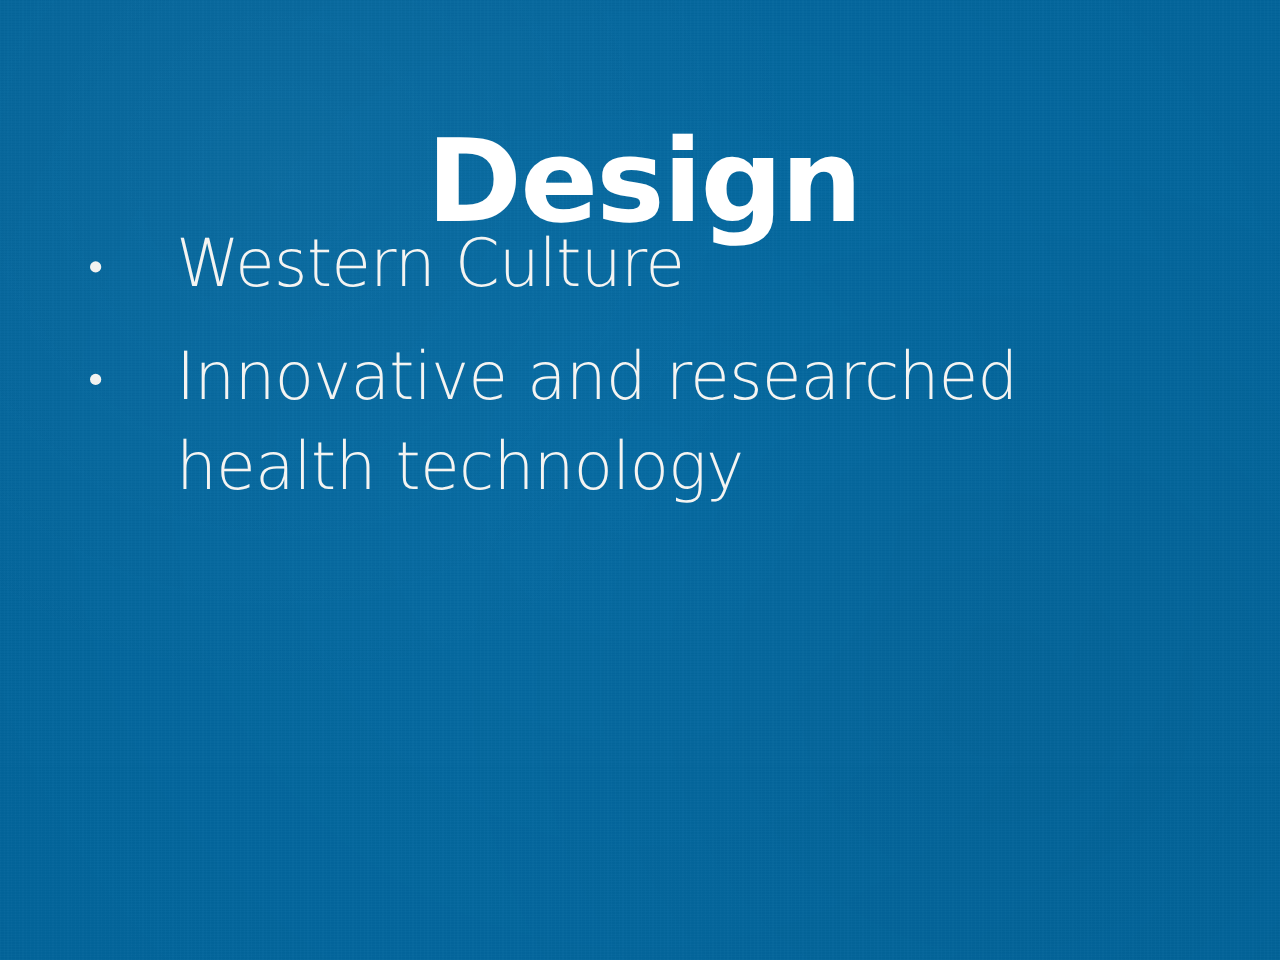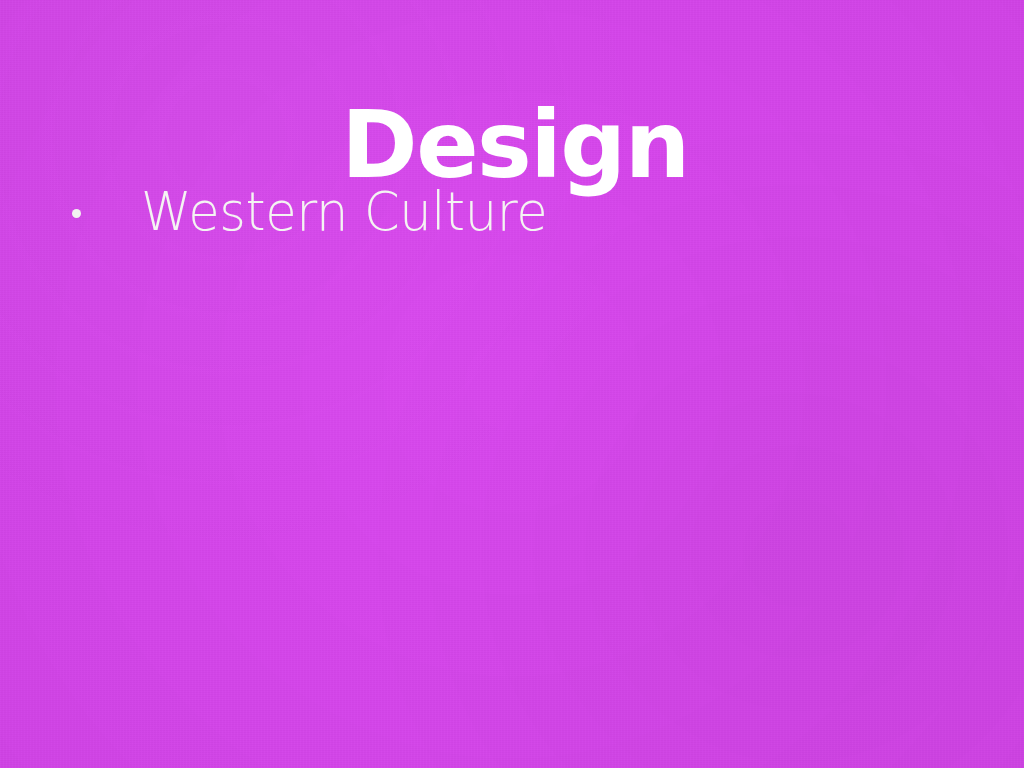--- a/index.html
+++ b/index.html
@@ -7,21 +7,21 @@
     margin: 0;
     padding: 0;
     background: #5f5f5c;
   }
 
   .slide {
     position: relative;
     width: 1024px;
     height: 768px;
     overflow: hidden;
-    background-color: #d946ef;
+    background-color: #0369a1;
     font-family: "DejaVu Sans", "Liberation Sans", sans-serif;
     -webkit-font-smoothing: antialiased;
   }
 
   
   .slide-texture {
     position: absolute;
     inset: 0;
     pointer-events: none;
     background-image:
@@ -112,18 +112,22 @@
 
     <h1 class="slide-title">Design</h1>
 
     <ul class="bullet-list" style="list-style:none;margin:16px;padding:0;">
 
       <li class="bullet-item">
         <span class="bullet-dot"></span>
         <span class="bullet-text">Western Culture</span>
       </li>
 
+      <li class="bullet-item">
+        <span class="bullet-dot"></span>
+        <span class="bullet-text">Innovative and researched health technology</span>
+      </li>
 
 
     </ul>
 
   </div>
 </div>
 
 </body></html>

